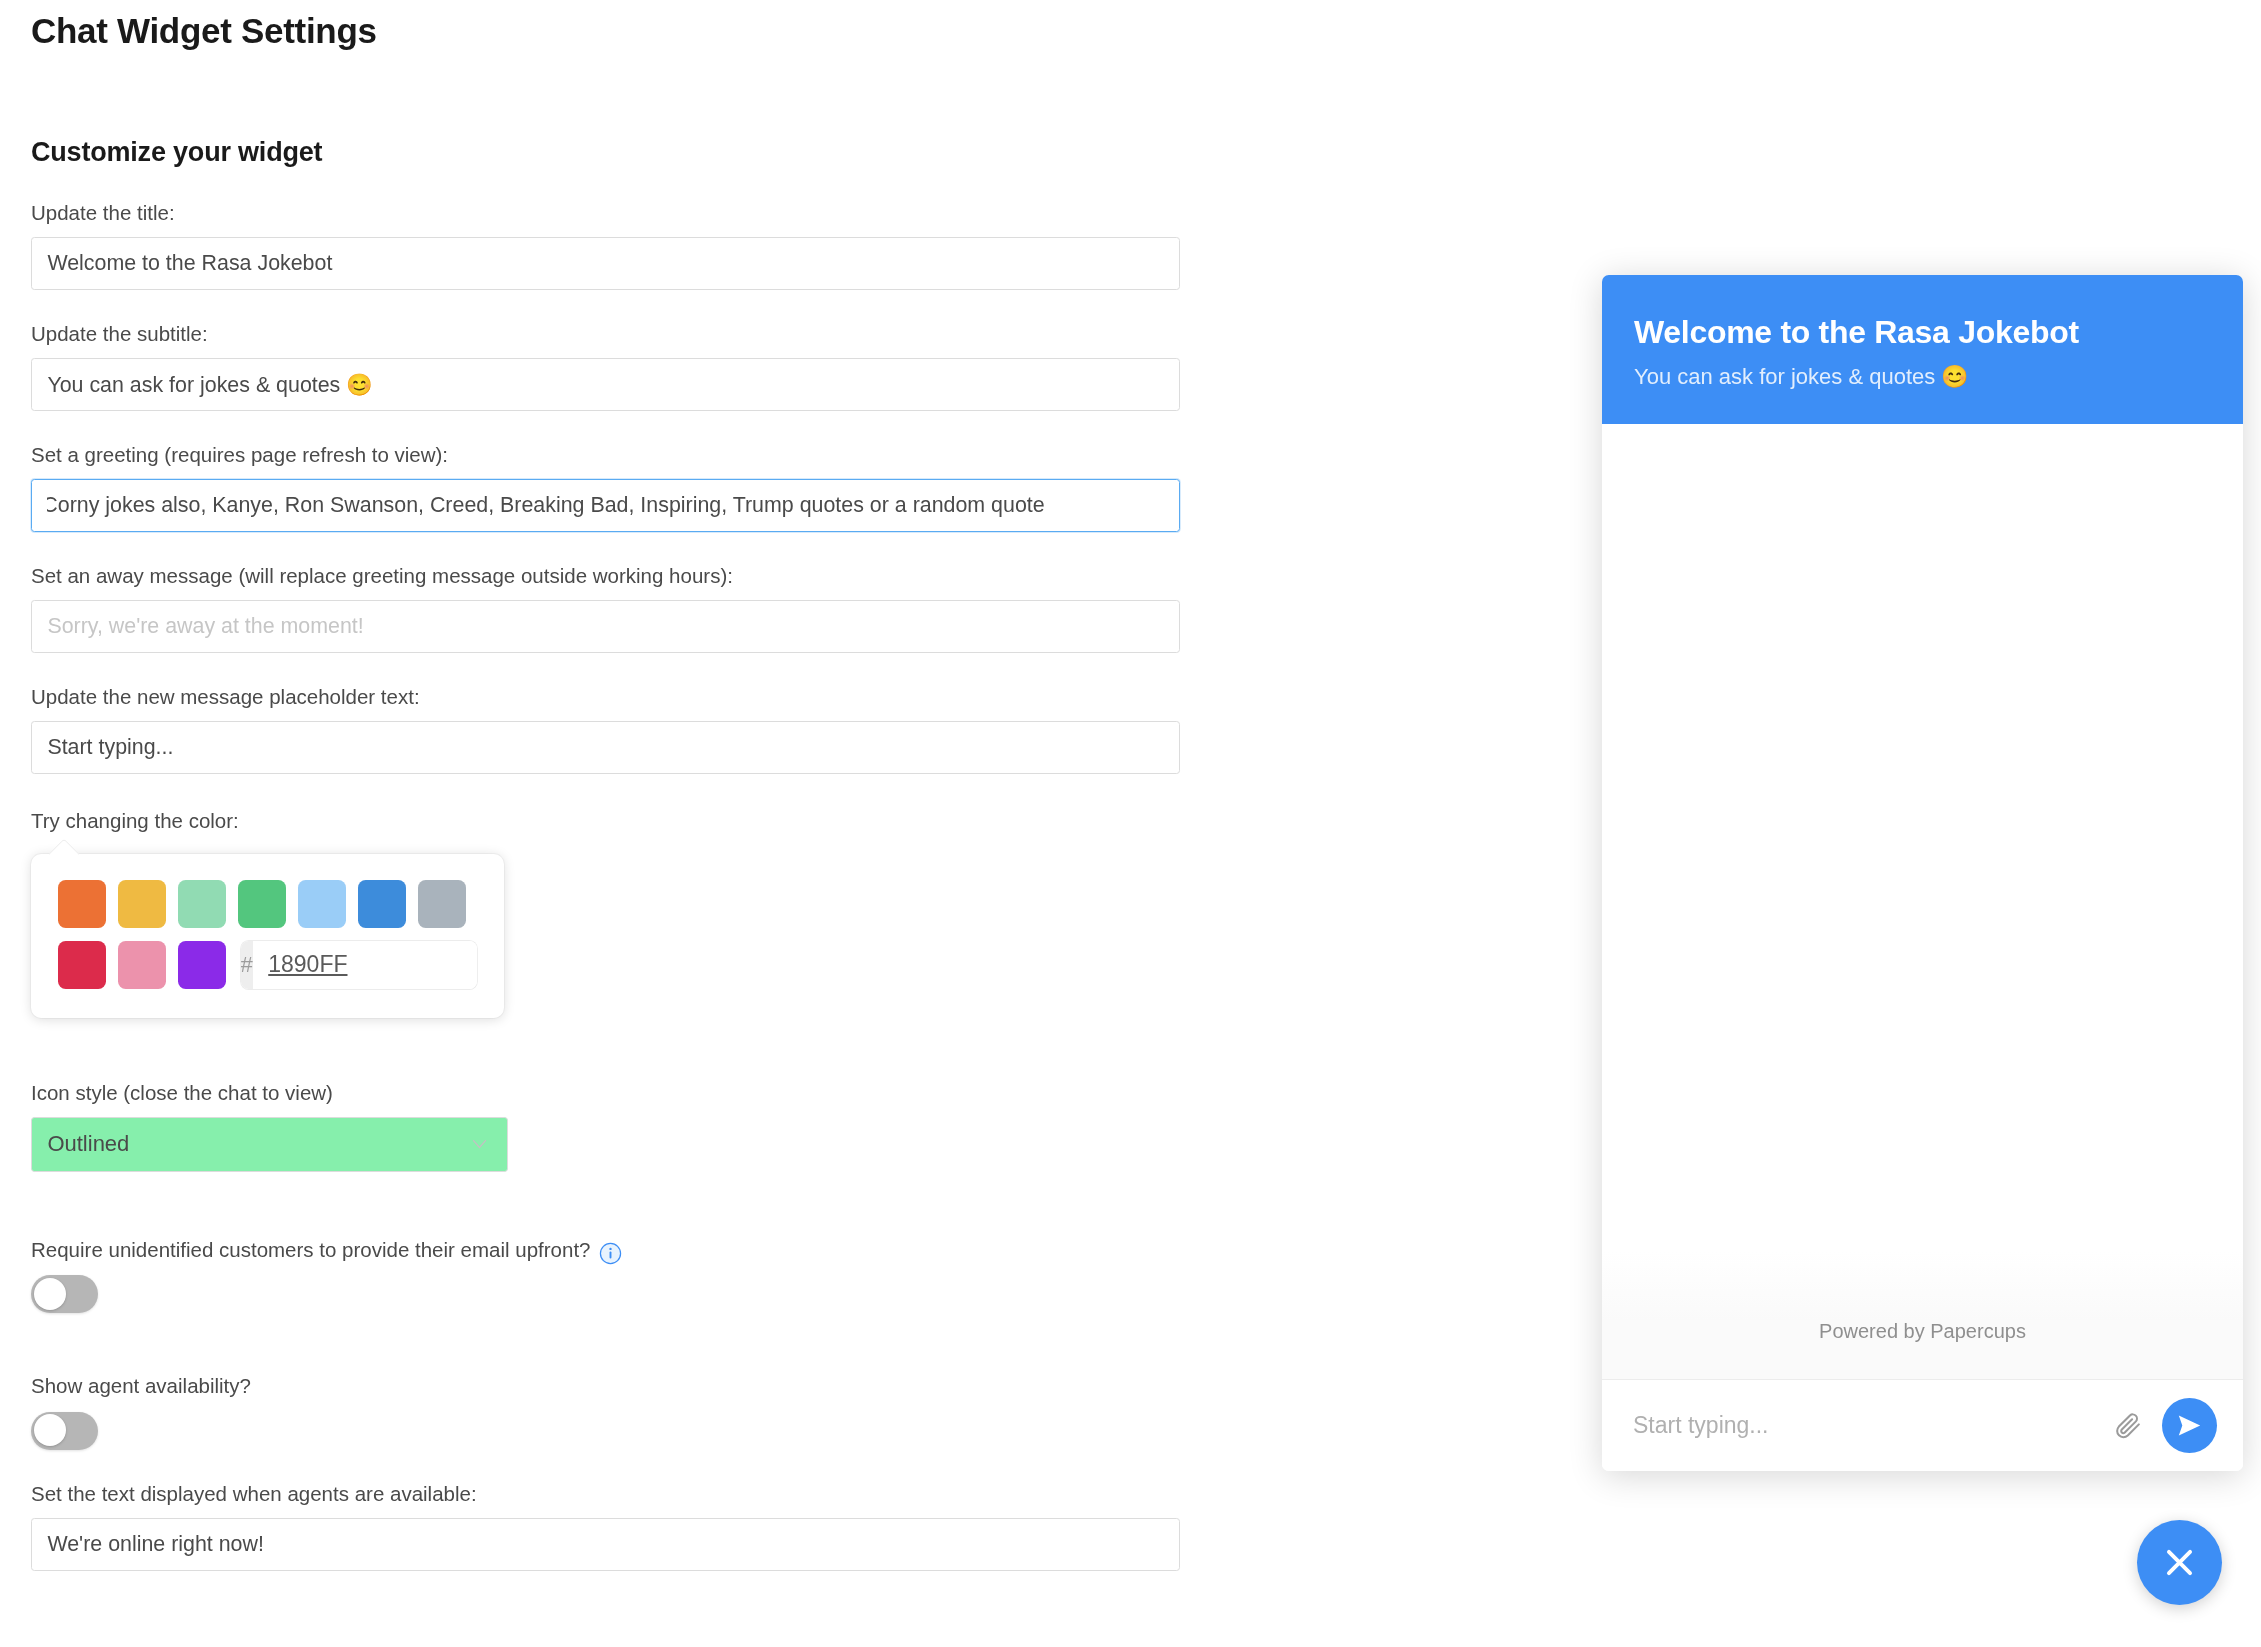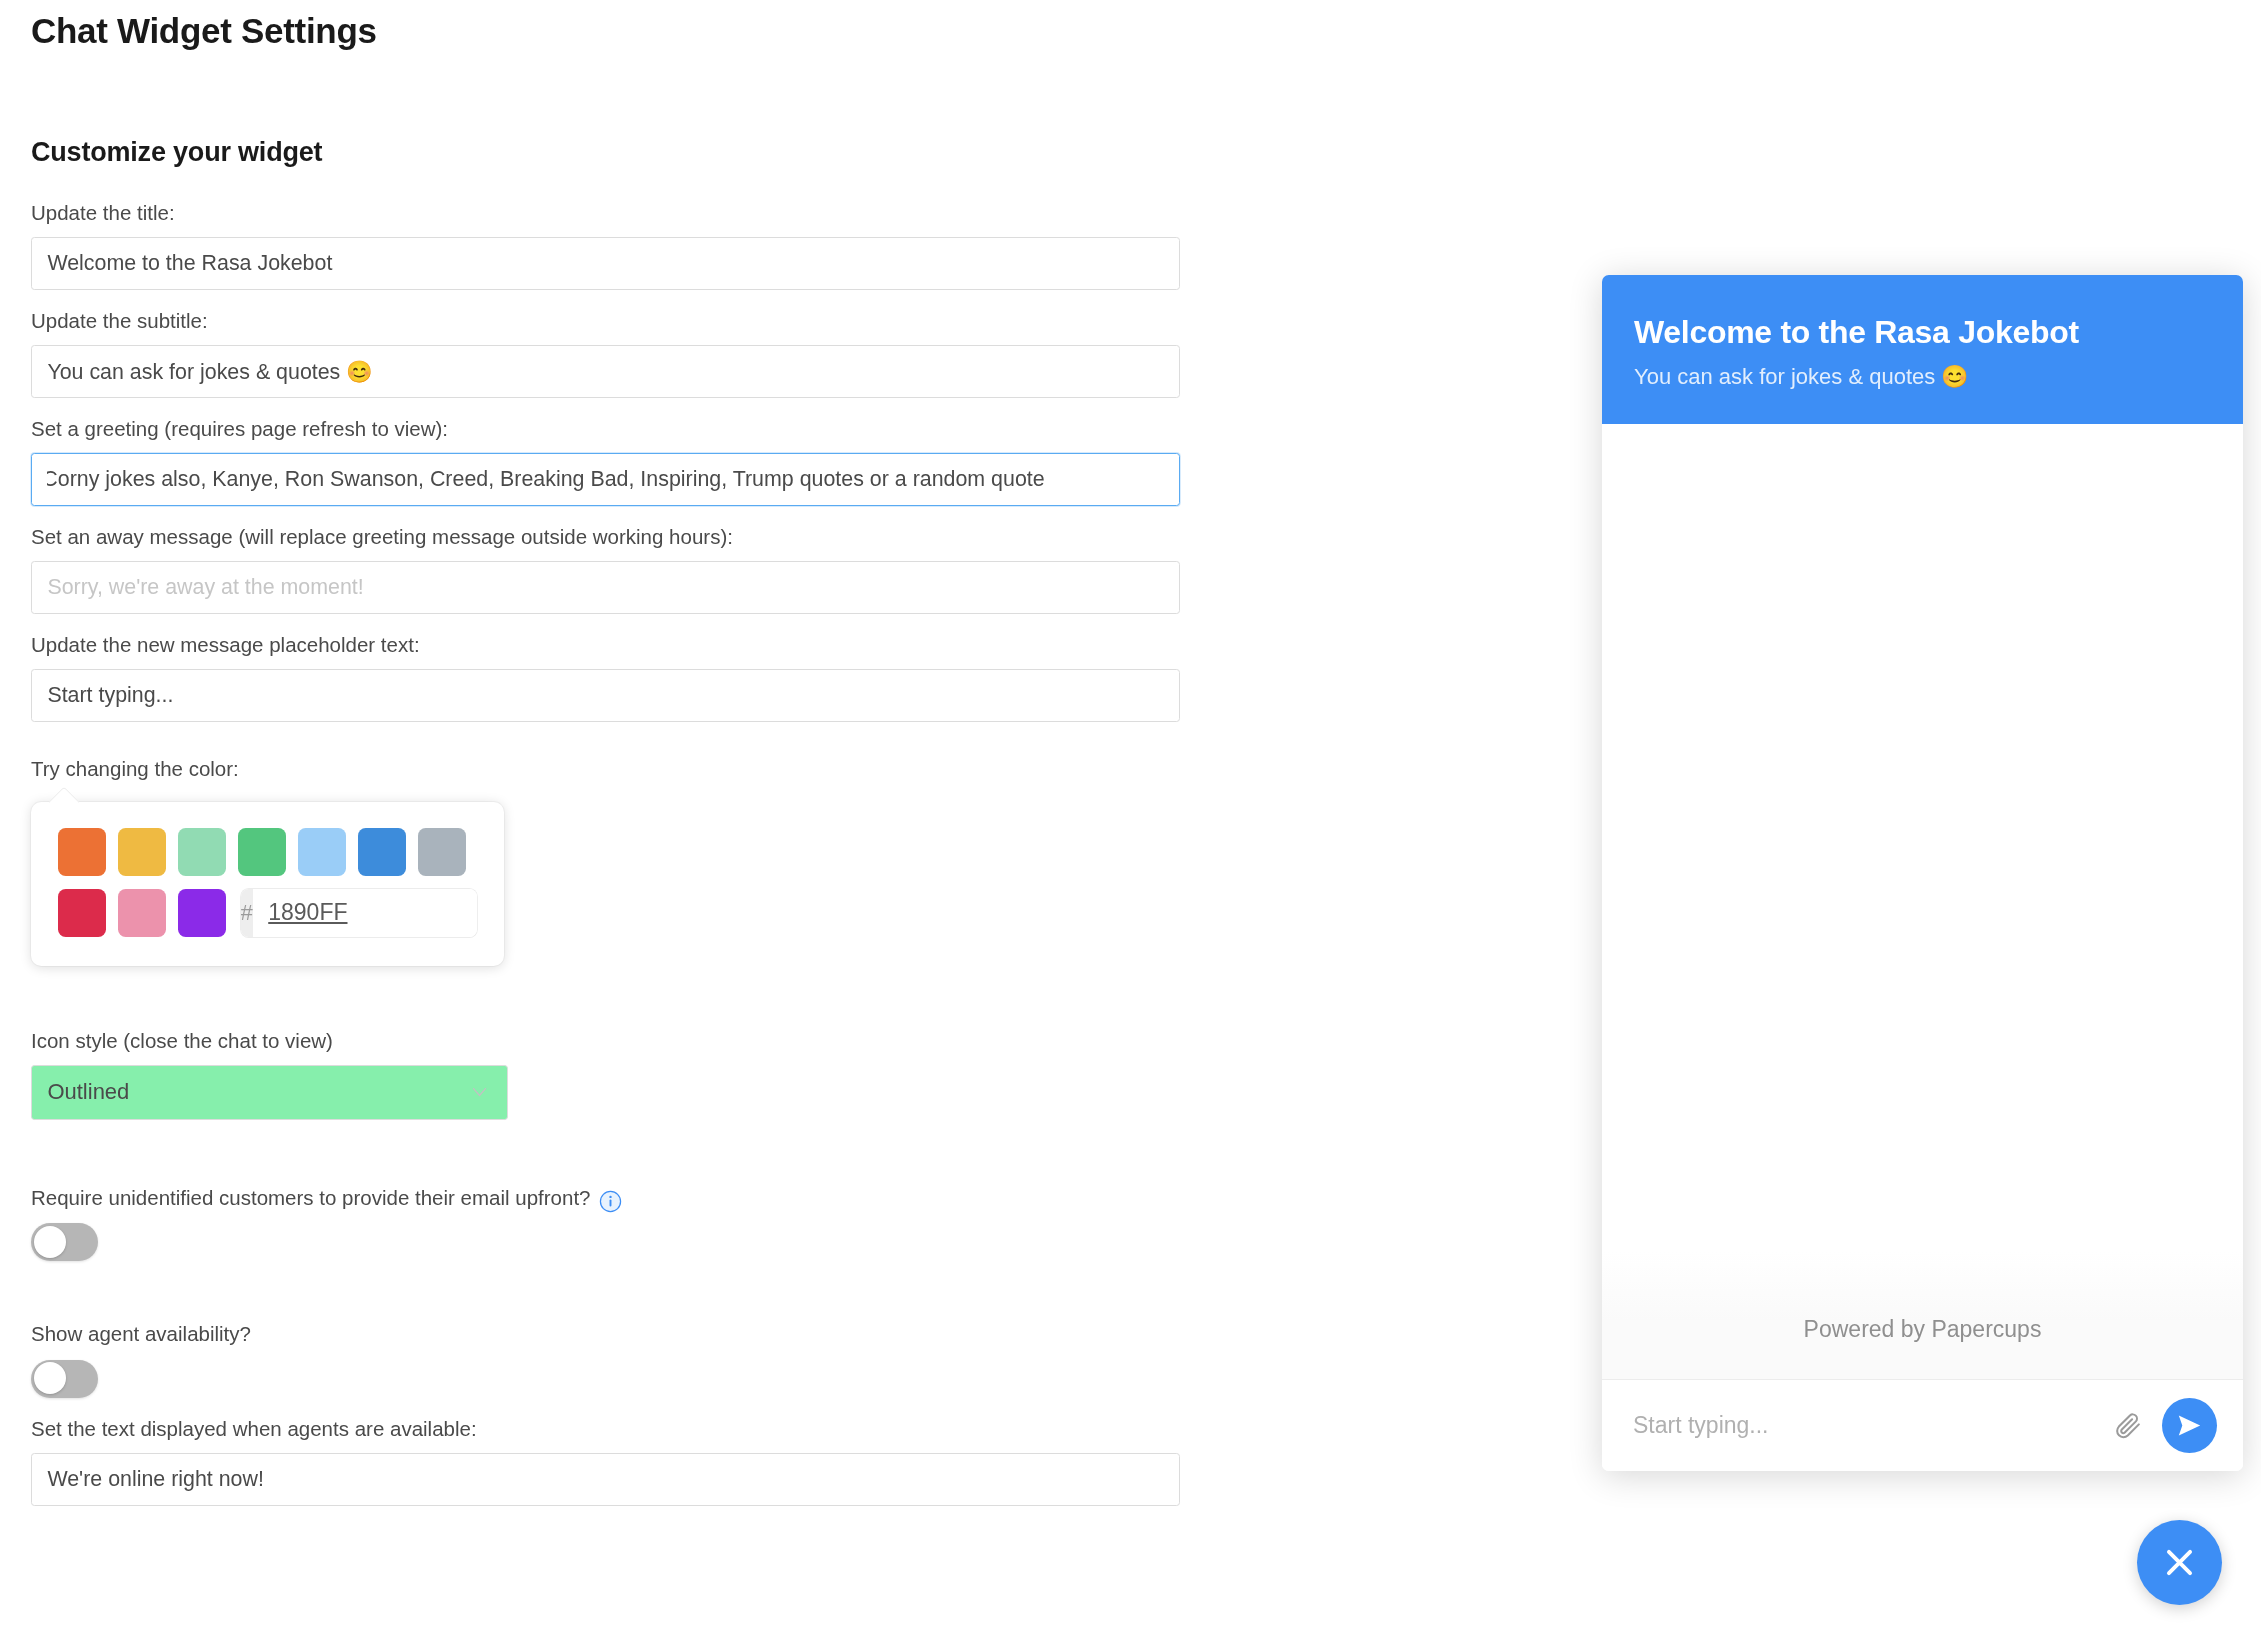--- a/index.html
+++ b/index.html
@@ -43,21 +43,21 @@
     font-weight: bold;
     color: #1a1a1a;
     letter-spacing: -0.2px;
     margin-top: 85px;
     margin-bottom: 0;
   }
 
   .field-label {
     font-size: 20.5px;
     color: #4a4a4a;
-    margin-top: 18px;
+    margin-top: 31px;
     margin-bottom: 10.3px;
     display: block;
     line-height: 1.3;
   }
   .field-label.first { margin-top: 32px; }
 
   .text-input {
     display: block;
     width: 1149px;
     height: 53px;
@@ -233,21 +233,21 @@
   }
   .powered-by {
     position: absolute;
     left: 0; right: 0; bottom: 0;
     height: 128px;
     background: linear-gradient(to bottom, rgba(250,250,250,0) 0%, #fafafa 55%, #fafafa 100%);
     display: flex;
     align-items: flex-end;
     justify-content: center;
     padding-bottom: 36px;
-    font-size: 23px;
+    font-size: 20px;
     color: #8f8f8f;
   }
   .widget-footer {
     height: 92px;
     border-top: 0.9px solid #ececec;
     background: #ffffff;
     display: flex;
     align-items: center;
     padding: 0 26px 0 29px;
     gap: 19px;

